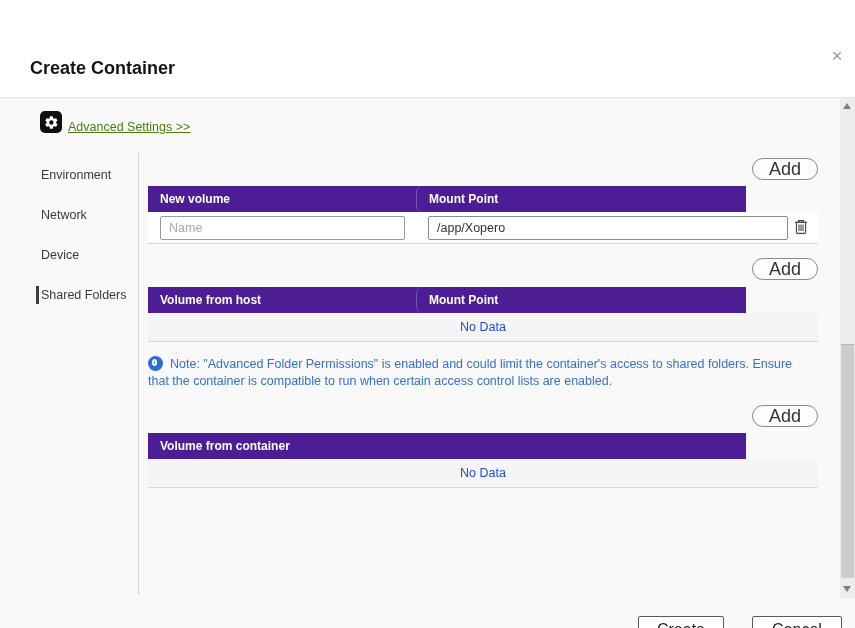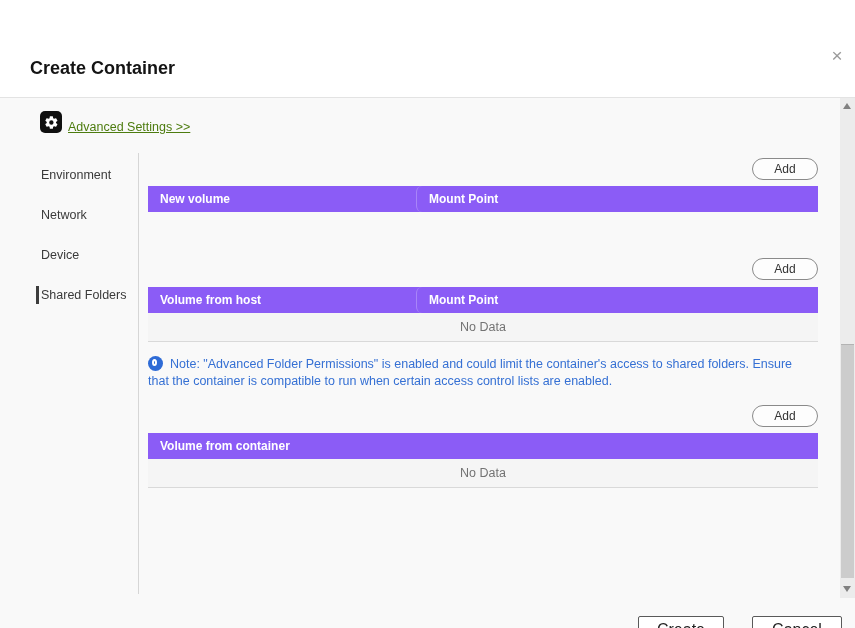--- a/index.html
+++ b/index.html
@@ -20,38 +20,38 @@
   .adv-link { position:absolute; left:68px; top:79px; font-size:12.5px; font-weight:500;
               color:#4d7c0f; text-decoration:underline; cursor:pointer; }
 
   
   .side-item { position:absolute; left:41px; font-size:12.5px; color:#3a3a3a; cursor:pointer; }
   .active-bar { position:absolute; left:36px; top:245px; width:3px; height:18px; background:#3d3d3d; }
   .v-divider { position:absolute; left:138px; top:112px; width:1px; height:441px; background:#d6d6d6; }
 
   
   .add-btn { position:absolute; left:752px; width:66px; height:22px; background:#fdfdfd;
-             border:1px solid #8a8a8a; border-radius:11px; font-size:12px; color:#333;
+             border:1px solid #8a8a8a; border-radius:11px; font-size:18px; color:#333;
              text-align:center; line-height:20px; cursor:pointer; }
   .footer-btn { position:absolute; top:575px; height:38px; background:#ffffff;
                 border:1px solid #5a5a5a; border-radius:2px; font-size:16px; color:#222;
                 text-align:center; line-height:26px; cursor:pointer; }
 
   
-  .tbl-head { position:absolute; left:148px; width:670px; height:26px; background:#8b5cf6;
+  .tbl-head { position:absolute; left:148px; width:598px; height:26px; background:#4c1d95;
               display:flex; align-items:center; }
   .tbl-head .cell { font-size:12px; font-weight:bold; color:#ffffff; padding-left:12px; }
   .cell.c1 { width:268px; }
   .cell.c2 { flex:1; border-left:1px solid rgba(255,255,255,0.25); height:100%; display:flex; align-items:center;border-radius:6px; }
   .tbl-row { position:absolute; left:148px; width:670px; border-bottom:1px solid #d9d9d9; }
   .row-input { position:absolute; height:24px; border:1px solid #9a9a9a; border-radius:2px;
                background:#ffffff; font-size:12.5px; color:#333; padding:0 8px;
                font-family:"Liberation Sans","DejaVu Sans",sans-serif; }
   .row-input::placeholder { color:#aaaaaa; }
-  .empty-row { background:#f5f5f5; text-align:center; font-size:12.5px; color:#737373; }
+  .empty-row { background:#f5f5f5; text-align:center; font-size:12.5px; color:#1d4ed8; }
   .trash-btn { position:absolute; left:644px; top:6px; width:18px; height:19px; cursor:pointer; background:none; border:none; }
 
   
   .note { position:absolute; left:148px; top:315px; width:666px; font-size:12.5px;
           line-height:17px; color:#3570d4; }
   .note-icon { display:inline-block; width:15px; height:15px; background:#2e6bd6; border-radius:50%;
                vertical-align:-3px; margin-right:7px; position:relative; }
   .note-icon i { position:absolute; left:4px; top:3px; width:5px; height:7px;
                  border:2px solid #ffffff; border-radius:50%; }
 
@@ -91,20 +91,32 @@
   <div class="active-bar"></div>
   <div class="side-item" style="top:247px">Shared Folders</div>
   <div class="v-divider"></div>
 
   <div class="add-btn" style="top:117px">Add</div>
 
   <div class="tbl-head" style="top:145px">
     <div class="cell c1">New volume</div>
     <div class="cell c2">Mount Point</div>
   </div>
+  <div class="tbl-row" style="top:171px; height:32px; background:#ffffff;">
+    <input class="row-input" style="left: 12px; top: 4px; width: 245px;" type="text" placeholder="Name">
+    <input class="row-input" style="left: 280px; top: 4px; width: 360px; border-color: rgb(138, 138, 138);" type="text" value="/app/Xopero">
+    <button class="trash-btn">
+      <svg viewBox="0 0 16 17" width="16" height="17" fill="none" stroke="#444" stroke-width="1.1">
+        <path d="M2 4.2h12"></path>
+          <path d="M5.6 4V2.6h4.8V4"></path>
+        <rect x="3.4" y="4.2" width="9.2" height="11.2" rx="0.8"></rect>
+        <path d="M6 6.6v6.4 M8 6.6v6.4 M10 6.6v6.4"></path>
+      </svg>
+    </button>
+  </div>
 
   <div class="add-btn" style="top:217px">Add</div>
 
   <div class="tbl-head" style="top:246px">
     <div class="cell c1">Volume from host</div>
     <div class="cell c2">Mount Point</div>
   </div>
   <div class="tbl-row empty-row" style="top:272px; height:29px; line-height:28px;">No Data</div>
 
   <div class="note"><span class="note-icon"><i></i></span><span>Note: "Advanced Folder Permissions" is enabled and could limit the container's access to shared folders. Ensure that the container is compatible to run when certain access control lists are enabled.</span></div>

